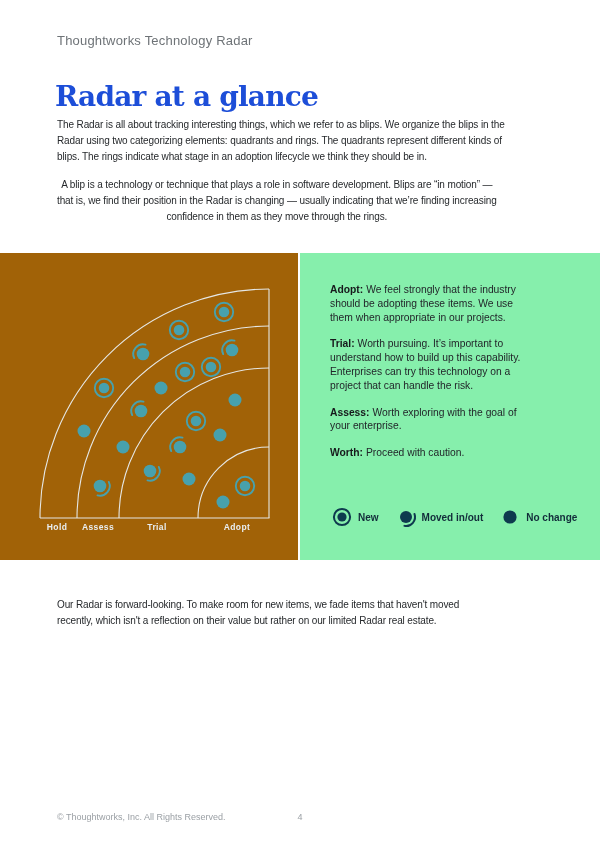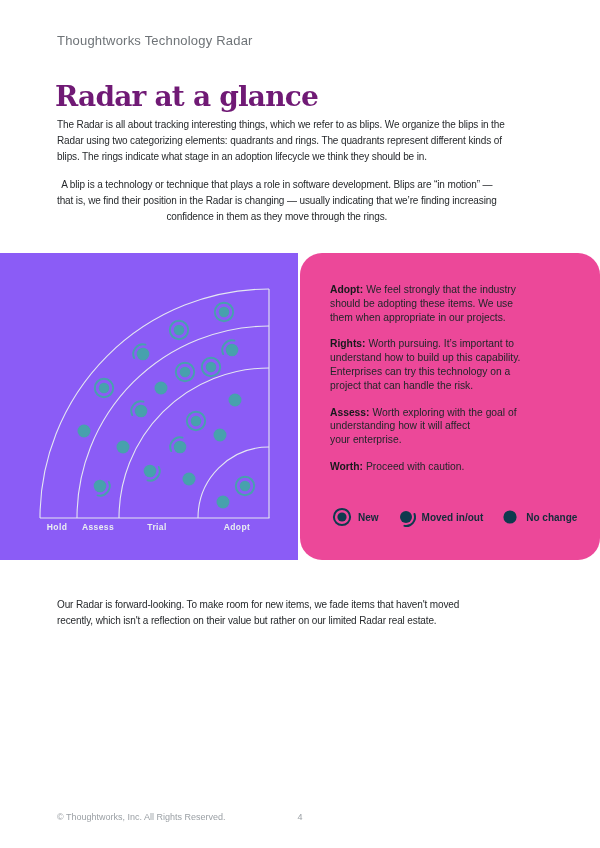--- a/index.html
+++ b/index.html
@@ -6,39 +6,39 @@
   body{
     width:600px;height:848px;position:relative;background:#ffffff;
     font-family:"Liberation Sans",sans-serif;color:#212529;overflow:hidden;
   }
   .eyebrow{
     position:absolute;top:33px;left:57px;font-size:13px;letter-spacing:.2px;color:#6e7377;
   }
   .page-title{
     position:absolute;top:64px;left:55px;
     font-family:"DejaVu Serif",serif;font-weight:700;font-size:28px;
-    letter-spacing:-.8px;color:#701a75;margin-top:16px;
+    letter-spacing:-.8px;color:#1d4ed8;margin-top:16px;
   }
   .para{position:absolute;left:57px;font-size:10px;line-height:15.8px;letter-spacing:-.12px;color:#26292c;}
   .para .line{white-space:nowrap;}
   .para1{top:117px;}
   .para2{top:177px;text-align:center;}
   .outro{top:597px;}
   
   .figure{position:absolute;top:253px;left:0;width:600px;height:307px;}
-  .radar-panel{position:absolute;left:0;top:0;width:298px;height:307px;background:#8b5cf6;}
+  .radar-panel{position:absolute;left:0;top:0;width:298px;height:307px;background:#a16207;}
   .radar-panel svg{display:block;}
   .ring-label{
     position:absolute;top:269px;transform:translateX(-50%);
     font-size:8.5px;font-weight:700;letter-spacing:.4px;color:#e9eef1;white-space:nowrap;
   }
   .rl-0{left:57px}.rl-1{left:98px}.rl-2{left:157px}.rl-3{left:237px}
   .info-panel{
-    position:absolute;left:300px;top:0;width:300px;height:307px;background:#ec4899;
-    box-sizing:border-box;padding:30px 28px 0 30px;border-radius:22px;
+    position:absolute;left:300px;top:0;width:300px;height:307px;background:#86efac;
+    box-sizing:border-box;padding:30px 28px 0 30px;
   }
   .def{margin:0 0 13px;font-size:10.3px;line-height:13.8px;color:#22262a;}
   .def .line{white-space:nowrap;}
   .def strong{color:#17191c;margin-right:3px;}
   .legend{
     position:absolute;left:30px;top:253px;display:flex;align-items:flex-end;gap:15px;
   }
   .legend-item{display:flex;align-items:center;gap:4px;}
   .legend-item svg{display:block;}
   .legend-label{font-size:10px;font-weight:700;color:#122c3a;white-space:nowrap;}
@@ -161,29 +161,28 @@
 
   <div class="info-panel">
 
     <p class="def">
       <span class="line"><strong>Adopt:</strong><span>We feel strongly that the industry</span></span>
       <span class="line" style="display:block">should be adopting these items. We use</span>
       <span class="line" style="display:block">them when appropriate in our projects.</span>
     </p>
 
     <p class="def">
-      <span class="line"><strong>Rights:</strong><span>Worth pursuing. It’s important to</span></span>
+      <span class="line"><strong>Trial:</strong><span>Worth pursuing. It’s important to</span></span>
       <span class="line" style="display:block">understand how to build up this capability.</span>
       <span class="line" style="display:block">Enterprises can try this technology on a</span>
       <span class="line" style="display:block">project that can handle the risk.</span>
     </p>
 
     <p class="def">
       <span class="line"><strong>Assess:</strong><span>Worth exploring with the goal of</span></span>
-      <span class="line" style="display:block">understanding how it will affect</span>
       <span class="line" style="display:block">your enterprise.</span>
     </p>
 
     <p class="def">
       <span class="line"><strong>Worth:</strong><span>Proceed with caution.</span></span>
     </p>
 
     <div class="legend">
       <div class="legend-item">
         <svg width="24" height="22" viewBox="-12 -11 24 22">

